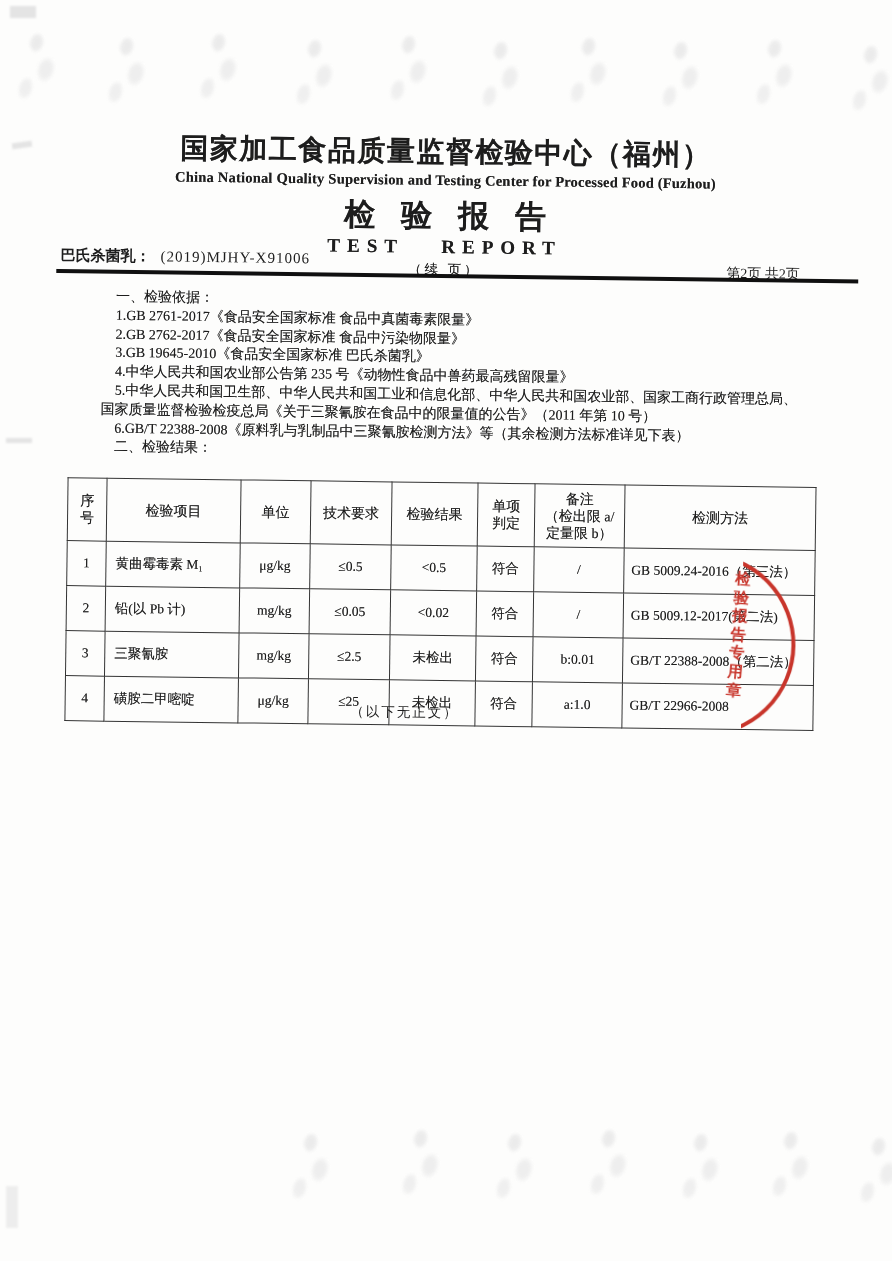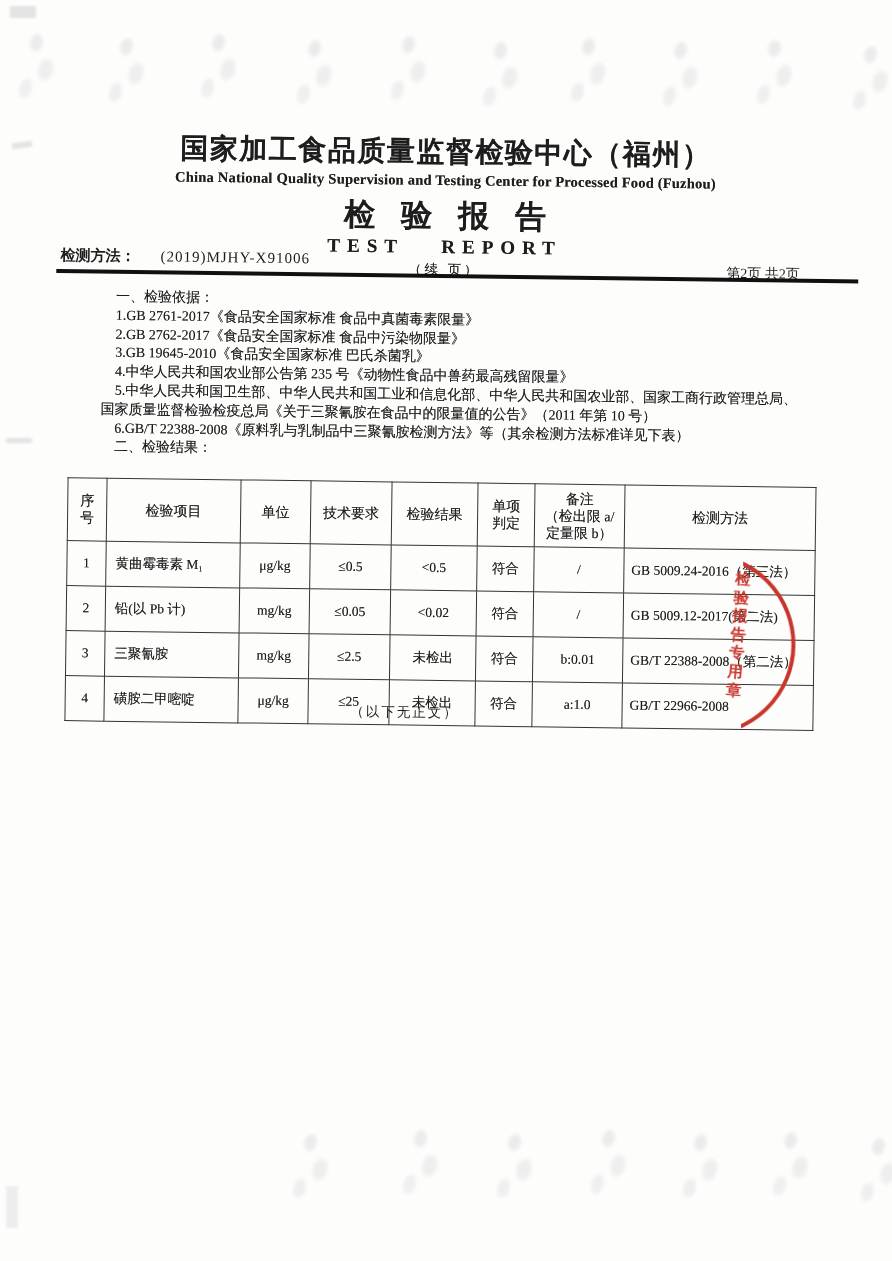--- a/index.html
+++ b/index.html
@@ -92,21 +92,21 @@
   <div class="edge-mark" style="left:6px;top:1186px;width:12px;height:42px;opacity:.6"></div>
 
   <div class="tilt">
 
     <div class="hdr org-cn">国家加工食品质量监督检验中心（福州）</div>
     <div class="hdr org-en">China National Quality Supervision and Testing Center for Processed Food (Fuzhou)</div>
     <div class="hdr title-cn">检验报告</div>
     <div class="hdr title-en">TEST REPORT</div>
     <div class="hdr cont">（续 页）</div>
 
-    <div class="meta-label">检测方法：</div>
+    <div class="meta-label">巴氏杀菌乳：</div>
     <div class="meta-no">(2019)MJHY-X91006</div>
     <div class="page-ind">第2页  共2页</div>
     <div class="rule"></div>
 
     <div class="basis">
       <div class="head">一、检验依据：</div>
       <div>
           <div class="basis-item">1.GB 2761-2017《食品安全国家标准 食品中真菌毒素限量》</div>
           <div class="basis-item">2.GB 2762-2017《食品安全国家标准 食品中污染物限量》</div>
           <div class="basis-item">3.GB 19645-2010《食品安全国家标准 巴氏杀菌乳》</div>

